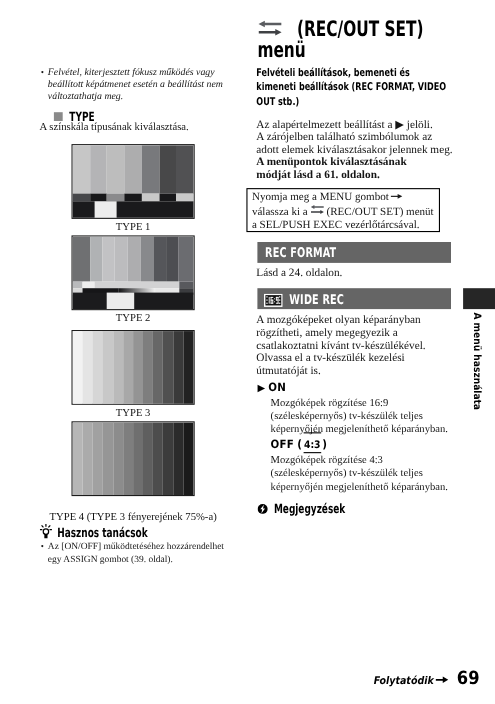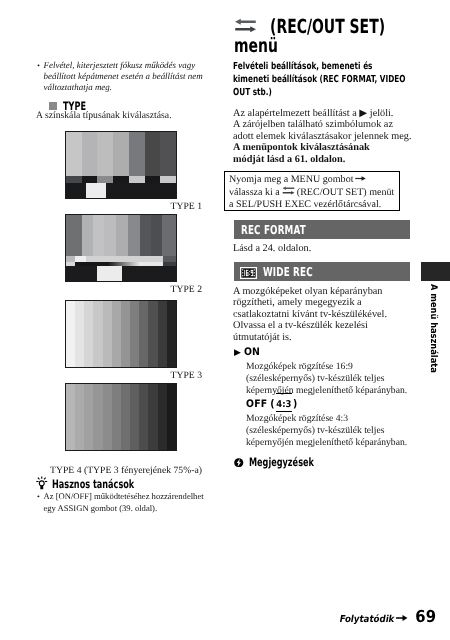--- a/index.html
+++ b/index.html
@@ -58,21 +58,21 @@
   #notes-list .bullet{margin-bottom:0px;}
 
   #lc-note{left:37px;top:60px;width:163px;font-size:8.95px;line-height:11px;font-style:italic;}
   #lc-type-head{left:37px;top:99px;display:flex;align-items:center;padding-left:12px;}
   .sq{width:8px;height:8px;background:#8a8a8a;display:inline-block;margin-right:6px;}
   #lc-type-desc{left:36px;top:110px;width:184px;font-size:9.7px;}
   #tips-head{left:36px;top:476px;display:flex;align-items:center;}
   #tips-head .ic{margin-right:4px;display:flex;}
   #tips-list{left:37px;top:491px;width:170px;font-size:8.6px;line-height:11.5px;}
 
-  .cap{position:absolute;left:40px;width:162px;text-align:right;font-size:9.7px;color:#111;}
+  .cap{position:absolute;left:40px;width:162px;text-align:center;font-size:9.7px;color:#111;}
 
   .pat{position:absolute;left:65px;width:112px;height:68px;border:1px solid #1b1b1b;box-sizing:border-box;overflow:hidden;}
   .pat .row{position:absolute;left:0;width:100%;display:flex;}
   .pat .row > div{height:100%;}
 
   #footer{left:340px;top:607px;width:96px;display:flex;align-items:baseline;justify-content:flex-end;}
   #footer .fl{font-family:"DejaVu Sans Condensed","Liberation Sans",sans-serif;
       font-weight:bold;font-style:italic;font-size:9.6px;}
   #footer .far{margin:0 3px 0 2px;}
   #footer .pn{font-family:"DejaVu Sans Condensed","Liberation Sans",sans-serif;

